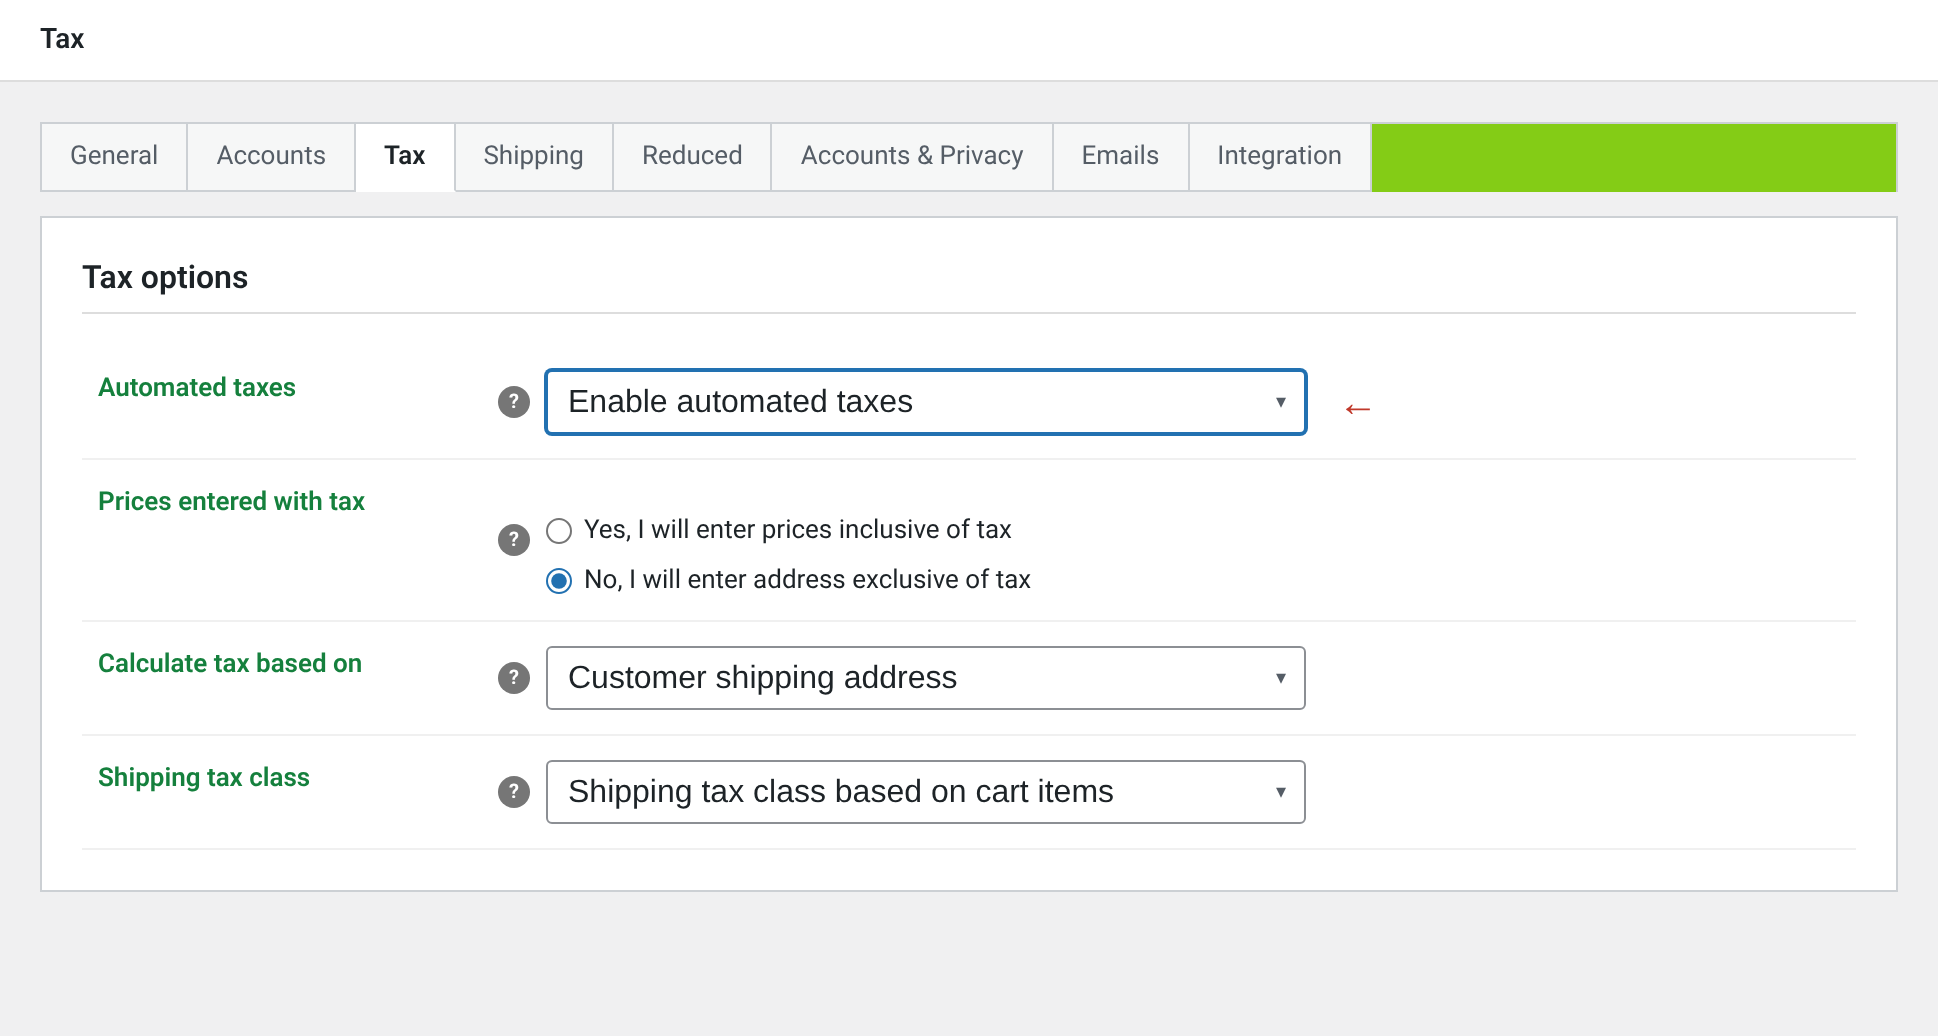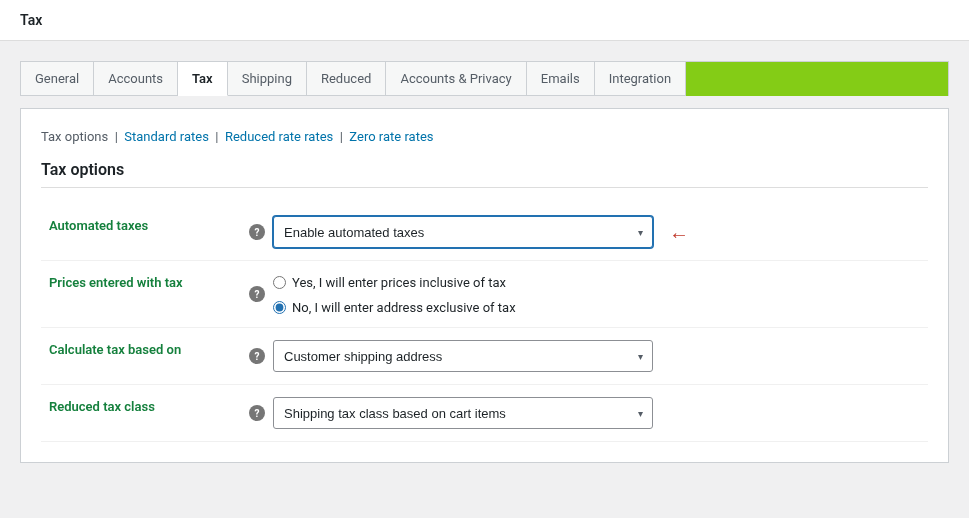--- a/index.html
+++ b/index.html
@@ -108,21 +108,21 @@
       display: inline-flex;
       align-items: center;
     }
     .select-field {
       appearance: none;
       -webkit-appearance: none;
       background: #fff;
       border: 1px solid #8c8f94;
       border-radius: 3px;
       padding: 6px 32px 6px 10px;
-      font-size: 13px;
+      font-size: 16px;
       color: #1d2327;
       cursor: pointer;
       width: 380px;
       height: 32px;
     }
     .select-field.highlighted {
       border-color: #2271b1;
       box-shadow: 0 0 0 1px #2271b1;
       outline: none;
     }
@@ -140,21 +140,21 @@
     }
     .arrow-left {
       color: #c0392b;
       font-size: 20px;
       font-weight: bold;
     }
     .radio-group {
       display: flex;
       flex-direction: column;
       gap: 10px;
-      margin-top: 2px;
+      margin-top: 16px;
     }
     .radio-item {
       display: flex;
       align-items: center;
       gap: 6px;
       cursor: pointer;
       font-size: 13px;
       color: #1d2327;
     }
     .radio-item input[type="radio"] {
@@ -176,29 +176,20 @@
     <a class="tab-item" href="#">Accounts</a>
     <a class="tab-item active" href="#">Tax</a>
     <a class="tab-item" href="#">Shipping</a>
     <a class="tab-item" href="#">Reduced</a>
     <a class="tab-item" href="#">Accounts &amp; Privacy</a>
     <a class="tab-item" href="#">Emails</a>
     <a class="tab-item" href="#">Integration</a>
   </div>
 
   <div class="main-panel">
-    <div class="sub-nav">
-      <span>Tax options</span>
-      &nbsp;|&nbsp;
-      <a href="#">Standard rates</a>
-      &nbsp;|&nbsp;
-      <a href="#">Reduced rate rates</a>
-      &nbsp;|&nbsp;
-      <a href="#">Zero rate rates</a>
-    </div>
 
     <div class="section-title">Tax options</div>
 
     <table class="form-table">
       <tbody>
 
         <tr>
           <td>
             <span>Automated taxes</span>
           </td>
@@ -254,21 +245,21 @@
                   <option>Shop base address</option>
                 </select>
                 <span class="select-chevron">▾</span>
               </div>
             </div>
           </td>
         </tr>
 
         <tr>
           <td>
-            <span>Reduced tax class</span>
+            <span>Shipping tax class</span>
           </td>
           <td>
             <div class="field-row">
               <span class="help-icon">?</span>
               <div class="select-wrapper">
                 <select class="select-field">
                   <option>Shipping tax class based on cart items</option>
                   <option>Standard</option>
                   <option>Reduced rate</option>
                   <option>Zero rate</option>

